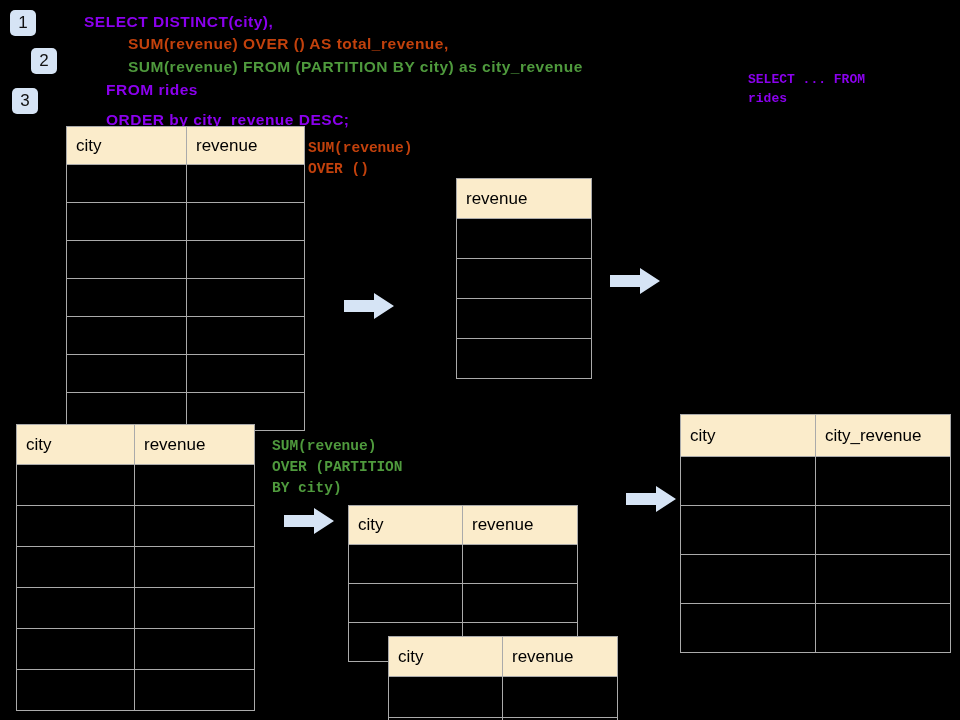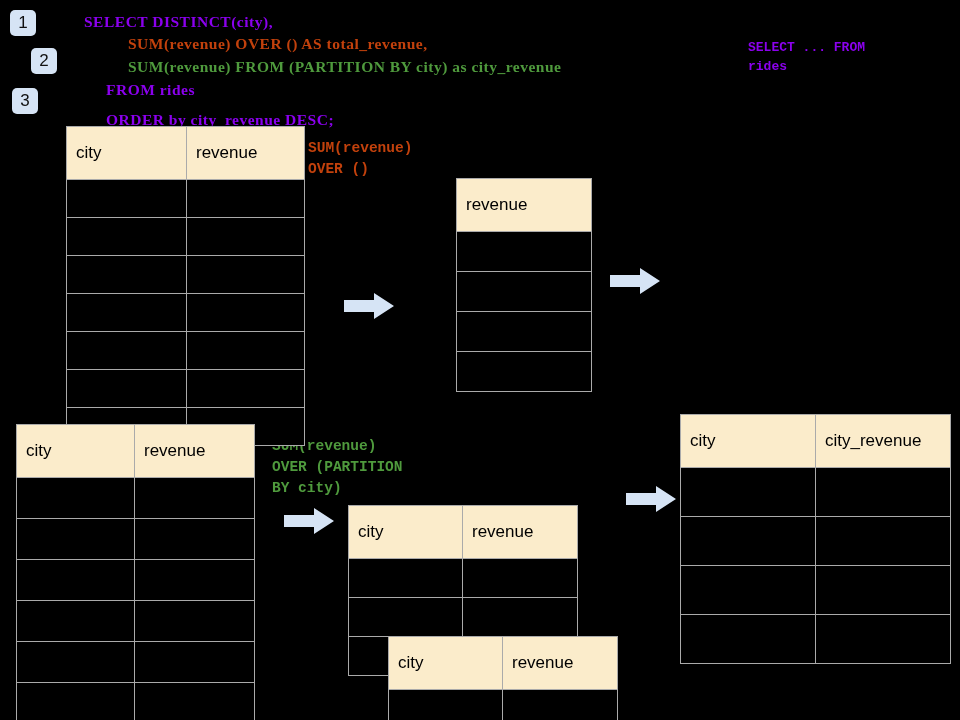--- a/index.html
+++ b/index.html
@@ -28,21 +28,21 @@
     font-family: "Liberation Sans", sans-serif;
     font-size: 17px;
     line-height: 26px;
     text-align: center;
     font-weight: 400;
   }
 
   
   .sql {
     position: absolute;
-    font-family: Liberation Serif, serif;
+    font-family: Liberation Sans, sans-serif;
     font-size: 15.5px;
     letter-spacing: 0.5px;
     white-space: pre;
     font-weight: bold;
   }
   .c-purple { color: #8b00ee; }
   .c-red    { color: #c2410c; }
   .c-green  { color: #4f9a3d; }
 
   
@@ -50,32 +50,33 @@
     position: absolute;
     font-family: "Liberation Mono", monospace;
     font-size: 14.5px;
     font-weight: bold;
     line-height: 21px;
     white-space: pre;
   }
   .anno.small {
     font-size: 13px;
     line-height: 19px;
+    margin-top: 32px;
   }
 
   
   .tbl {
     position: absolute;
     border-collapse: collapse;
     background: #000000;
     table-layout: fixed;
   }
   .tbl th, .tbl td {
     border: 1px solid #aaaaaa;
-    padding: 16px;
+    padding: 8px;
     margin: 0;
   }
   .tbl th {
     background: #fbeccb;
     color: #000000;
     font-family: "Liberation Sans", sans-serif;
     font-size: 17px;
     font-weight: 400;
     text-align: left;
     padding-left: 9px;

